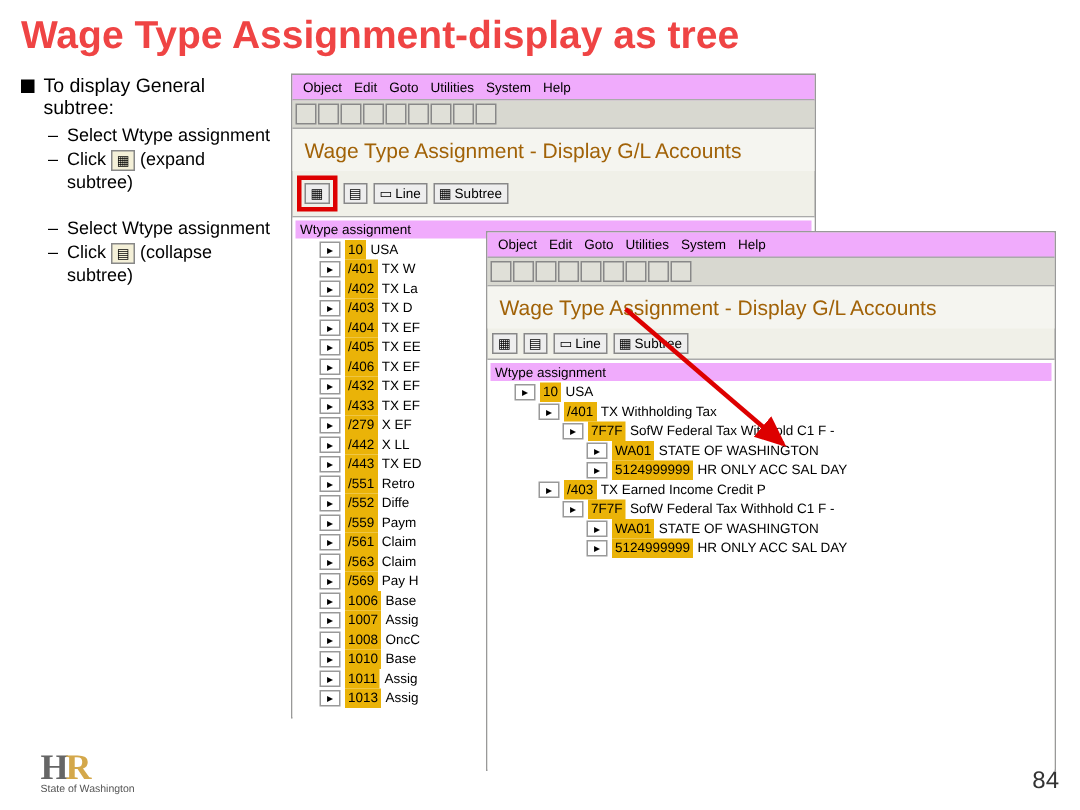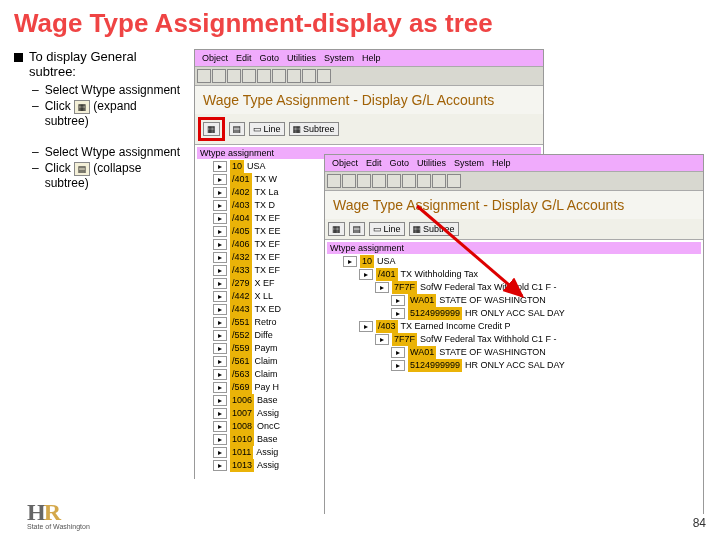--- a/index.html
+++ b/index.html
@@ -35,21 +35,21 @@
   .tree-line.indent2 { padding-left: 32px; }
   .tree-line.indent3 { padding-left: 48px; }
   .tree-line.indent4 { padding-left: 64px; }
   .arrow { position: absolute; left: 218px; top: 152px; z-index: 10; pointer-events: none; }
   .inline-icon { display: inline-block; width: 16px; height: 14px; border: 1px solid #888; background: #f4f0d8; vertical-align: middle; font-size: 9px; text-align: center; line-height: 12px; }
   .footer { position: absolute; bottom: 10px; left: 27px; right: 14px; display: flex; justify-content: space-between; align-items: flex-end; }
   .hr-logo { font-family: "Times New Roman", serif; font-weight: bold; font-size: 24px; letter-spacing: -2px; }
   .hr-logo .h { color: #666; }
   .hr-logo .r { color: #d4a84b; }
   .hr-sub { font-size: 7px; color: #555; margin-top: -3px; }
-  .pagenum { font-size: 12px; color: #333; }
+  .pagenum { font-size: 16px; color: #333; }
 </style>
 </head>
 <body>
 
 <div class="slide">
   <div class="title">Wage Type Assignment-display as tree</div>
   <div class="content">
     <div class="left" id="leftcol"><div class="bullet">
           <div class="sq"></div>
           <div class="bullet-text">To display General subtree:</div>

